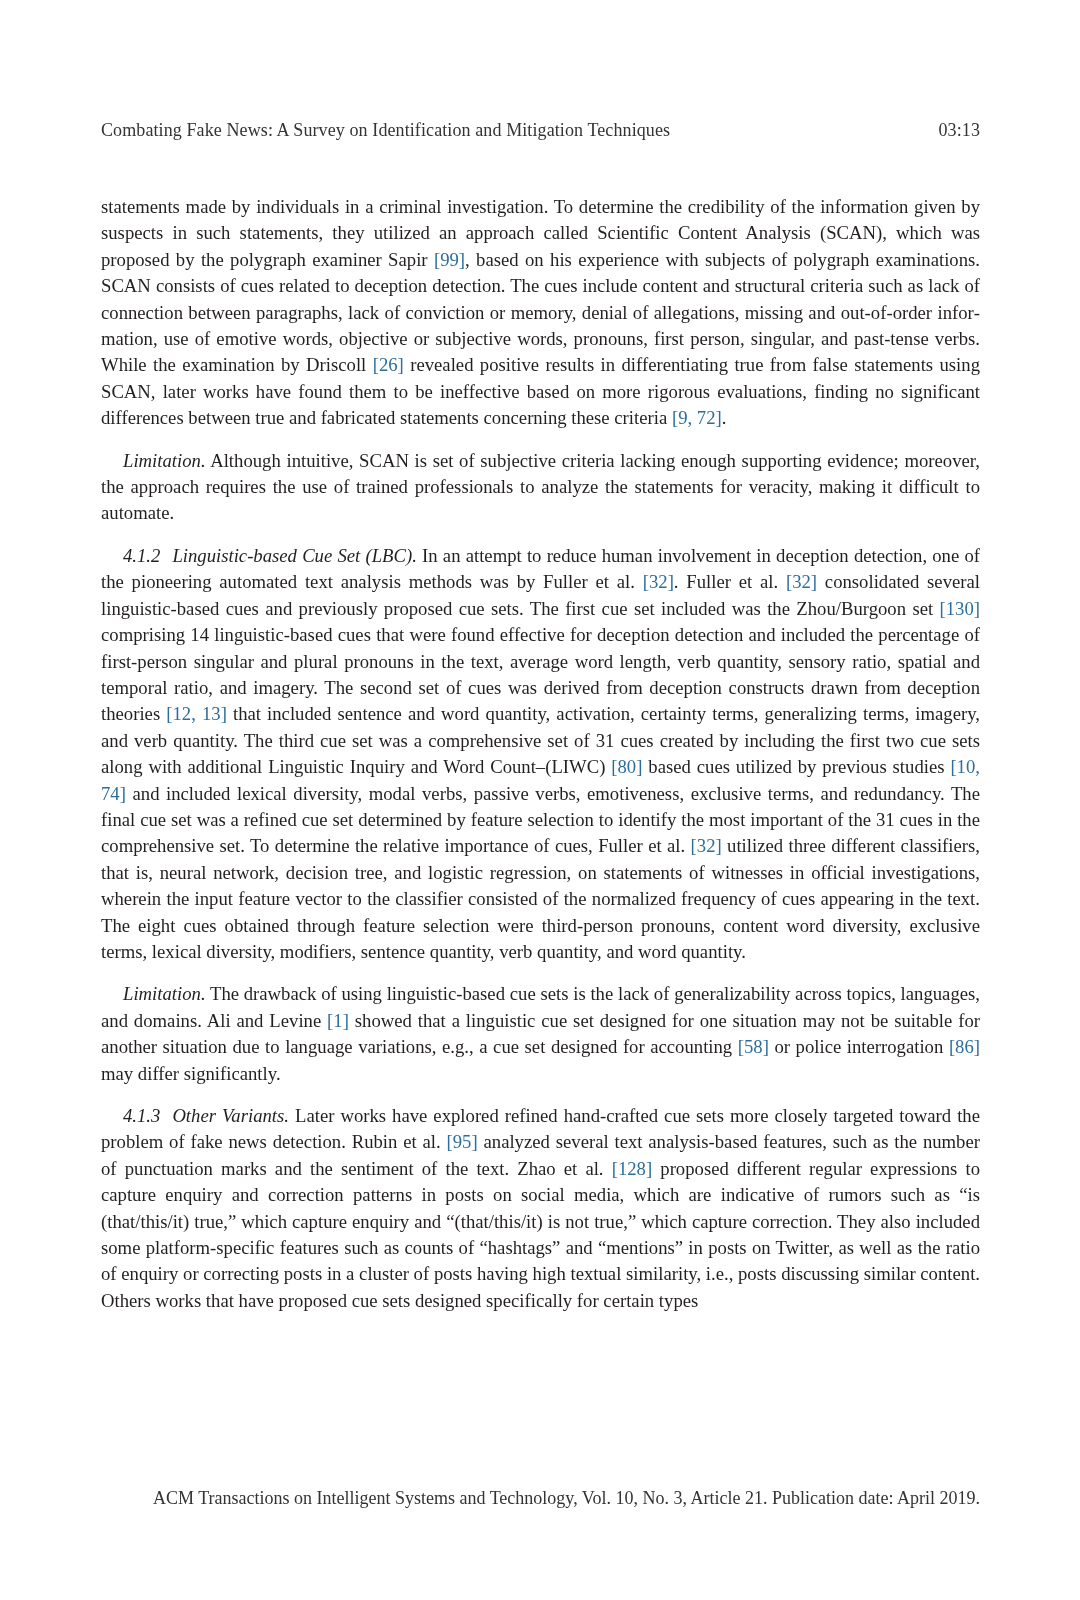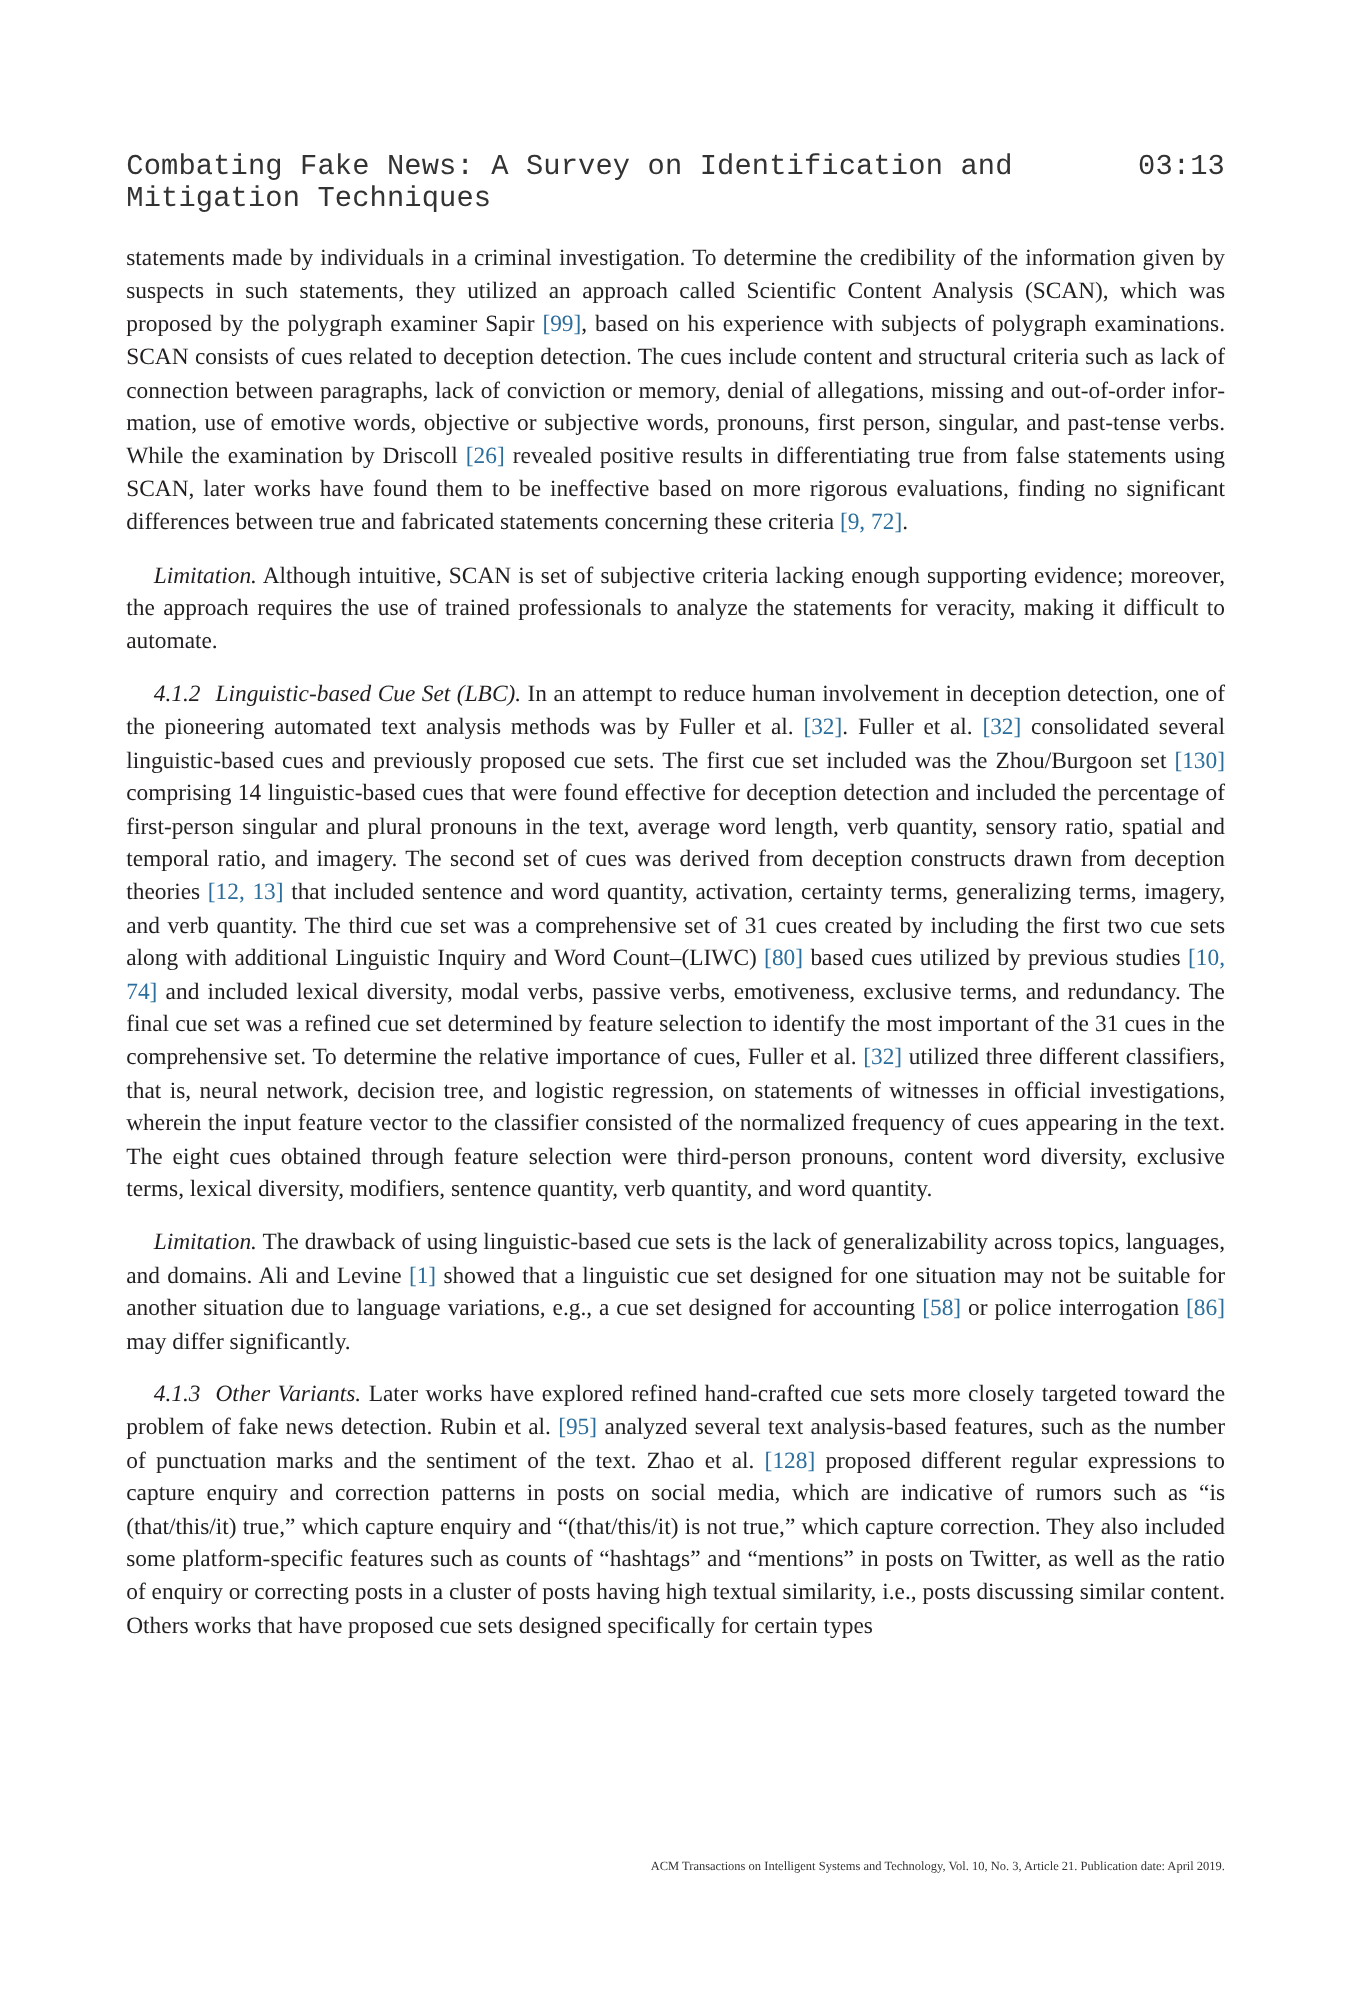--- a/index.html
+++ b/index.html
@@ -17,22 +17,22 @@
   }
   .page-header {
     position: absolute;
     left: 101px;
     right: 100px;
     top: 120px;
     height: 28px;
     display: flex;
     justify-content: space-between;
     align-items: baseline;
-    font-family: Liberation Mono, monospace;
-    font-size: 23px;
+    font-family: Liberation Serif, serif;
+    font-size: 18px;
     color: #333333;
     letter-spacing: 0.1px;
   }
   .body-text {
     position: absolute;
     left: 101px;
     right: 100px;
     top: 178px;
     font-size: 18.7px;
     line-height: 26.4px;
@@ -58,21 +58,21 @@
     font-style: italic;
     margin-right: 12px;
     font-family: Liberation Serif, serif;
   }
   .page-footer {
     position: absolute;
     left: 100px;
     right: 100px;
     top: 1488px;
     text-align: right;
-    font-size: 10px;
+    font-size: 18px;
     color: #333333;
   }
 </style>
 </head>
 <body>
 
 <div class="page-header">
   <span>Combating Fake News: A Survey on Identification and Mitigation Techniques</span>
   <span>03:13</span>
 </div>

